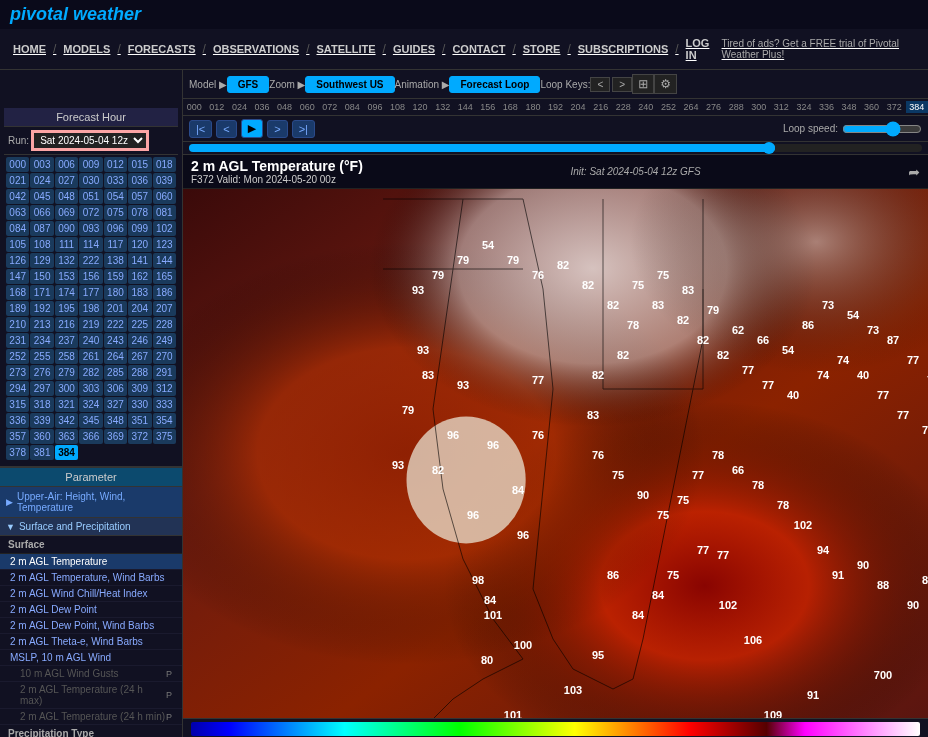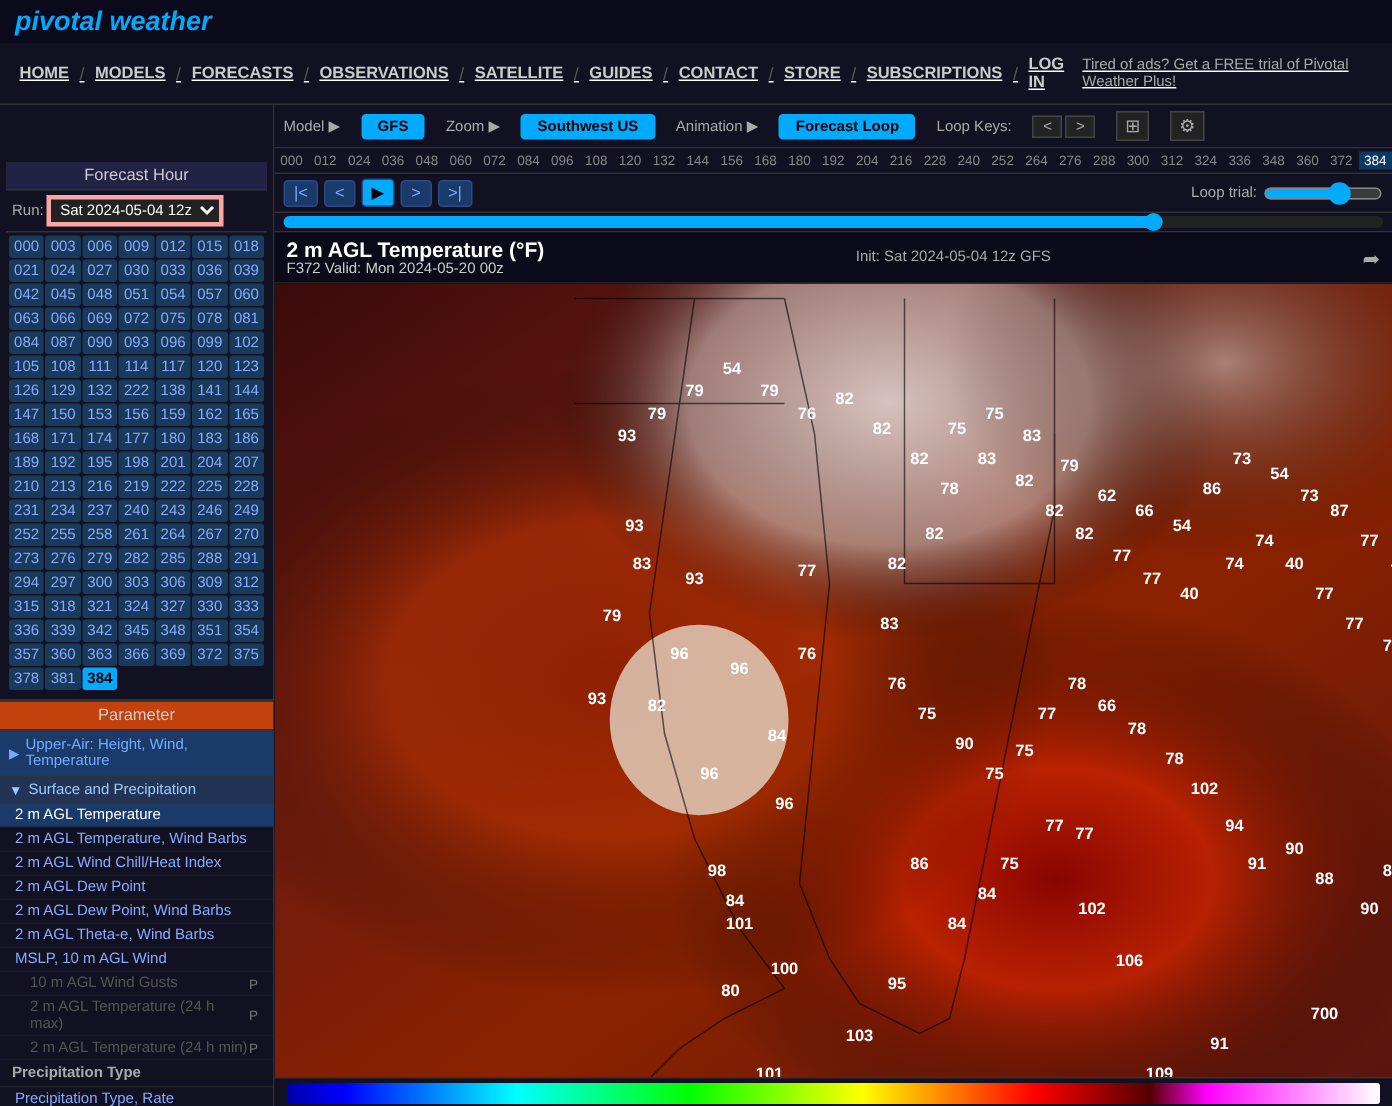--- a/index.html
+++ b/index.html
@@ -24,41 +24,41 @@
     #forecast-hour-title { text-align: center; background: #222244; padding: 3px; font-size: 11px; color: #ccc; border-bottom: 1px solid #333; }
     #run-row { display: flex; align-items: center; padding: 3px 4px; font-size: 10px; color: #aaa; border-bottom: 1px solid #333; }
     #run-row select { font-size: 10px; background: #222; color: #fff; border: 3px solid #fca5a5; padding: 1px 2px; margin-left: 2px; }
 
     .fh-grid { display: grid; grid-template-columns: repeat(7, 1fr); gap: 1px; padding: 2px; }
     .fh-cell { text-align: center; padding: 2px 1px; font-size: 10px; cursor: pointer; border-radius: 2px; }
     .fh-cell.active { background: #00aaff; color: #000; font-weight: bold; }
     .fh-cell.normal { background: #1a3a5c; color: #8af; }
 
     #param-section { border-top: 2px solid #333; }
-    #param-title { text-align: center; background: #c2410c; padding: 3px; font-size: 11px; color: #ccc; border-bottom: 1px solid #333; }
+    #param-title { text-align: center; background: #0c4a6e; padding: 3px; font-size: 11px; color: #ccc; border-bottom: 1px solid #333; }
 
     .param-group { }
     .param-group-header { background: #1a3a6a; color: #7af; padding: 4px 6px; font-size: 10px; cursor: pointer; border-bottom: 1px solid #333; display: flex; align-items: center; }
     .param-group-header .arrow { margin-right: 4px; font-size: 9px; }
     .param-group-label { font-size: 10px; }
 
     .param-subgroup-header { background: #223355; color: #9cf; padding: 3px 6px; font-size: 10px; cursor: pointer; border-bottom: 1px solid #333; display: flex; align-items: center; }
     .param-subgroup-header .arrow { margin-right: 4px; font-size: 9px; }
 
     .param-category { color: #aaa; padding: 3px 8px; font-size: 10px; font-weight: bold; border-bottom: 1px solid #222; }
     .param-item { color: #8af; padding: 2px 10px; font-size: 10px; cursor: pointer; border-bottom: 1px solid #1a1a2e; display: flex; align-items: center; justify-content: space-between; }
     .param-item.active { color: #fff; background: #1a3a6a; }
     .param-item.disabled { color: #555; cursor: default; padding-left: 20px; }
     .param-item .p-badge { color: #777; font-size: 9px; }
 
     
     #content { flex: 1; display: flex; flex-direction: column; background: #0a0a1a; overflow: hidden; }
 
     
-    #controls-bar { background: #111122; padding: 4px 6px; display: flex; align-items: center; gap: 14px; border-bottom: 1px solid #333; flex-wrap: wrap; }
+    #controls-bar { background: #111122; padding: 4px 6px; display: flex; align-items: center; gap: 0; border-bottom: 1px solid #333; flex-wrap: wrap; }
     .ctrl-label { color: #aaa; font-size: 10px; }
     .ctrl-btn-single { background: #1a3a6a; color: #7af; border: 1px solid #2a4a8a; padding: 2px 10px; font-size: 10px; cursor: pointer; border-radius: 3px; }
     .ctrl-btn-single.active { background: #00aaff; color: #000; font-weight: bold; border-color: #00aaff; }
     .loop-keys { display: flex; align-items: center; gap: 2px; }
     .loop-key-btn { background: #222; color: #aaa; border: 1px solid #444; padding: 1px 6px; font-size: 10px; cursor: pointer; }
     .icon-btn { background: #222; border: 1px solid #444; color: #aaa; padding: 2px 5px; cursor: pointer; font-size: 12px; }
 
     
     #timestamp-bar { background: #111122; display: flex; align-items: center; padding: 2px 0; border-bottom: 1px solid #333; overflow: hidden; }
     .ts-cell { text-align: center; font-size: 9px; color: #888; padding: 1px 0; flex: 1; min-width: 20px; }
@@ -74,21 +74,21 @@
     
     #progress-bar { background: #111122; padding: 2px 0; border-bottom: 1px solid #333; }
     .progress-track { background: #222; height: 8px; margin: 0 6px; border-radius: 4px; position: relative; }
     .progress-fill { background: #00aaff; height: 100%; border-radius: 4px; width: 80%; }
     .progress-handle { width: 12px; height: 12px; background: #00aaff; border-radius: 50%; position: absolute; right: 20%; top: -2px; cursor: pointer; }
 
     
     #map-info { background: #0a0a18; padding: 3px 8px; border-bottom: 1px solid #222; display: flex; align-items: center; justify-content: space-between; }
     #map-info .title { color: #fff; font-size: 14px; font-weight: bold; }
     #map-info .subtitle { color: #ccc; font-size: 10px; }
-    #map-info .init-info { color: #aaa; font-size: 10px; }
+    #map-info .init-info { color: #aaa; font-size: 10px; font-style: italic; }
     .share-btn { background: transparent; border: none; color: #aaa; cursor: pointer; font-size: 14px; }
 
     
     #map-area { flex: 1; position: relative; overflow: hidden; }
 
     
     #colorscale { background: #111122; padding: 3px 8px; display: flex; align-items: center; gap: 4px; font-size: 9px; color: #ccc; border-top: 1px solid #333; }
 
     .scale-labels { display: flex; justify-content: space-between; font-size: 9px; color: #aaa; padding: 0 2px; }
   </style>
@@ -276,20 +276,21 @@
           <span class="arrow">▶</span>
           <span class="param-group-label">Upper-Air: Height, Wind, Temperature</span>
         </div>
       </div>
 
       <div class="param-group">
         <div class="param-subgroup-header">
           <span class="arrow">▼</span>
           <span class="param-group-label">Surface and Precipitation</span>
         </div>
+        <div class="param-category">Surface</div>
         <div id="param-items-container">
             <div class="param-item active">
               <span>2 m AGL Temperature</span>
             </div>
             <div class="param-item">
               <span>2 m AGL Temperature, Wind Barbs</span>
             </div>
             <div class="param-item">
               <span>2 m AGL Wind Chill/Heat Index</span>
             </div>
@@ -385,21 +386,21 @@
         <div class="ts-cell">372</div>
         <div class="ts-cell highlight">384</div>
       </div>
 
     <div id="playback-bar">
       <button class="play-btn">|&lt;</button>
       <button class="play-btn">&lt;</button>
       <button class="play-btn active">▶</button>
       <button class="play-btn">&gt;</button>
       <button class="play-btn">&gt;|</button>
-      <span class="loop-speed-label">Loop trial:</span>
+      <span class="loop-speed-label">Loop speed:</span>
       <input type="range" class="speed-slider" min="1" max="10" value="7" style="">
     </div>
 
     <div id="progress-bar">
       <div class="progress-track">
         <div class="progress-fill"></div>
         <div class="progress-handle"></div>
       </div>
     </div>
 

